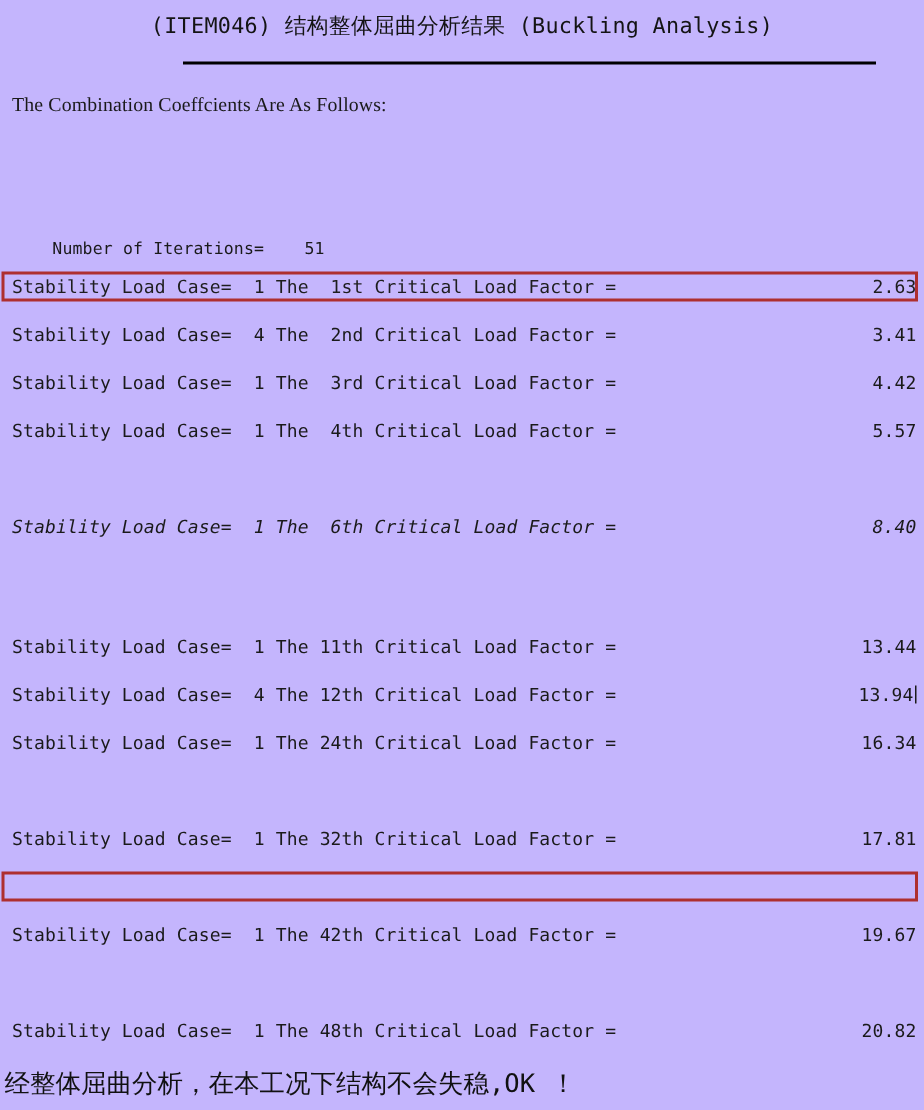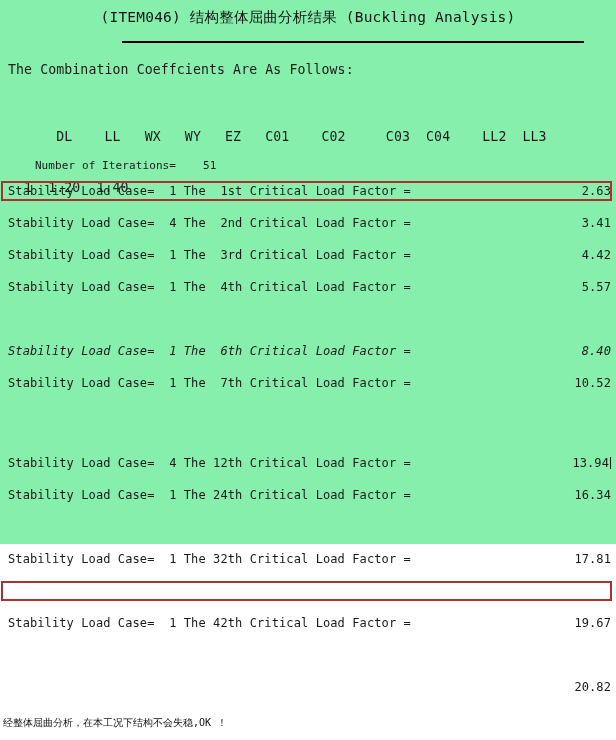--- a/index.html
+++ b/index.html
@@ -12,22 +12,22 @@
     height: 740px;
     font-family: "DejaVu Sans Mono", "Liberation Mono", monospace;
     color: #1a1a1a;
     overflow: hidden;
     position: relative;
   }
 
   #page {
     position: relative;
     width: 616px;
-    height: 544px;
-    background: #86efac;
+    height: 740px;
+    background: #c4b5fd;
   }
 
   
   .report-title {
     position: absolute;
     left: 0;
     top: 8px;
     width: 616px;
     text-align: center;
     font-family: "DejaVu Sans Mono", "Liberation Mono", monospace;
@@ -46,20 +46,21 @@
   }
 
   
   .combo-heading {
     position: absolute;
     left: 8px;
     top: 62px;
     font-size: 13.2px;
     white-space: pre;
     letter-spacing: 0.1px;
+    font-family: Liberation Serif, serif;
   }
 
   
   .coef-block {
     position: absolute;
     left: 8px;
     top: 94px;
     font-size: 13.2px;
     line-height: 17px;
     white-space: pre;
@@ -125,63 +126,59 @@
     box-sizing: border-box;
     background: rgba(255,255,255,0.02);
     pointer-events: none;
   }
 
   
   .conclusion {
     position: absolute;
     left: 3px;
     top: 713px;
-    font-size: 10px;
+    font-size: 17px;
     line-height: 20px;
     white-space: pre;
     color: #111111;
   }
 </style>
 </head>
 <body>
 
 <div id="page">
 
   <div class="report-title">(ITEM046) 结构整体屈曲分析结果 (Buckling Analysis)</div>
 
   <div class="title-rule"></div>
 
   <div class="combo-heading">The Combination Coeffcients Are As Follows:</div>
 
-  <div class="coef-block">
-    <span class="coef-row">      DL    LL   WX   WY   EZ   C01    C02     C03  C04    LL2  LL3</span>
-    <span class="coef-row">  1  1.20  1.40</span>
-  </div>
 
   <div class="iterations">
     <span>Number of Iterations=</span><span>    </span><span>51</span>
   </div>
 
   <div class="results" id="results-list">
       <div class="res-row" style="top: 0px;"><span class="res-label">Stability Load Case=  1 The  1st Critical Load Factor =</span><span class="res-value">2.63</span></div>
       <div class="highlight-box" style="border-color: rgb(174, 47, 47); top: -2px;"></div>
       <div class="res-row" style="top: 16px;"><span class="res-label">Stability Load Case=  4 The  2nd Critical Load Factor =</span><span class="res-value">3.41</span></div>
       <div class="res-row" style="top: 32px;"><span class="res-label">Stability Load Case=  1 The  3rd Critical Load Factor =</span><span class="res-value">4.42</span></div>
       <div class="res-row" style="top: 48px;"><span class="res-label">Stability Load Case=  1 The  4th Critical Load Factor =</span><span class="res-value">5.57</span></div>
       <div class="res-row blank" style="top: 64px;"></div>
       <div class="res-row" style="top: 80px; font-style: italic;"><span class="res-label">Stability Load Case=  1 The  6th Critical Load Factor =</span><span class="res-value">8.40</span></div>
-      <div class="res-row" style="top: 96px;"><span class="res-label">Stability Load Case=  1 The  7th Critical Load Factor =</span><span class="res-value">10.52</span></div>
       <div class="res-row blank" style="top: 112px;"></div>
+      <div class="res-row" style="top: 128px;"><span class="res-label">Stability Load Case=  1 The 11th Critical Load Factor =</span><span class="res-value">13.44</span></div>
       <div class="res-row" style="top: 144px;"><span class="res-label">Stability Load Case=  4 The 12th Critical Load Factor =</span><span class="res-value">13.94<span class="caret"></span></span></div>
       <div class="res-row" style="top: 160px;"><span class="res-label">Stability Load Case=  1 The 24th Critical Load Factor =</span><span class="res-value">16.34</span></div>
       <div class="res-row blank" style="top: 176px;"></div>
       <div class="res-row" style="top: 192px;"><span class="res-label">Stability Load Case=  1 The 32th Critical Load Factor =</span><span class="res-value">17.81</span></div>
       <div class="res-row blank" style="top: 208px;"></div>
       <div class="res-row" style="top: 224px;"><span class="res-label">Stability Load Case=  1 The 42th Critical Load Factor =</span><span class="res-value">19.67</span></div>
       <div class="res-row blank" style="top: 240px;"></div>
-      <div class="res-row" style="top: 256px;"><span class="res-value">20.82</span></div>
+      <div class="res-row" style="top: 256px;"><span class="res-label">Stability Load Case=  1 The 48th Critical Load Factor =</span><span class="res-value">20.82</span></div>
       <div class="res-row blank" style="top: 272px;"></div>
       <div class="highlight-box" style="border-color: rgb(174, 47, 47); top: 398px;"></div>
     </div>
 
   <div class="conclusion">经整体屈曲分析，在本工况下结构不会失稳,OK ！</div>
 
 </div>
 
 </body></html>

